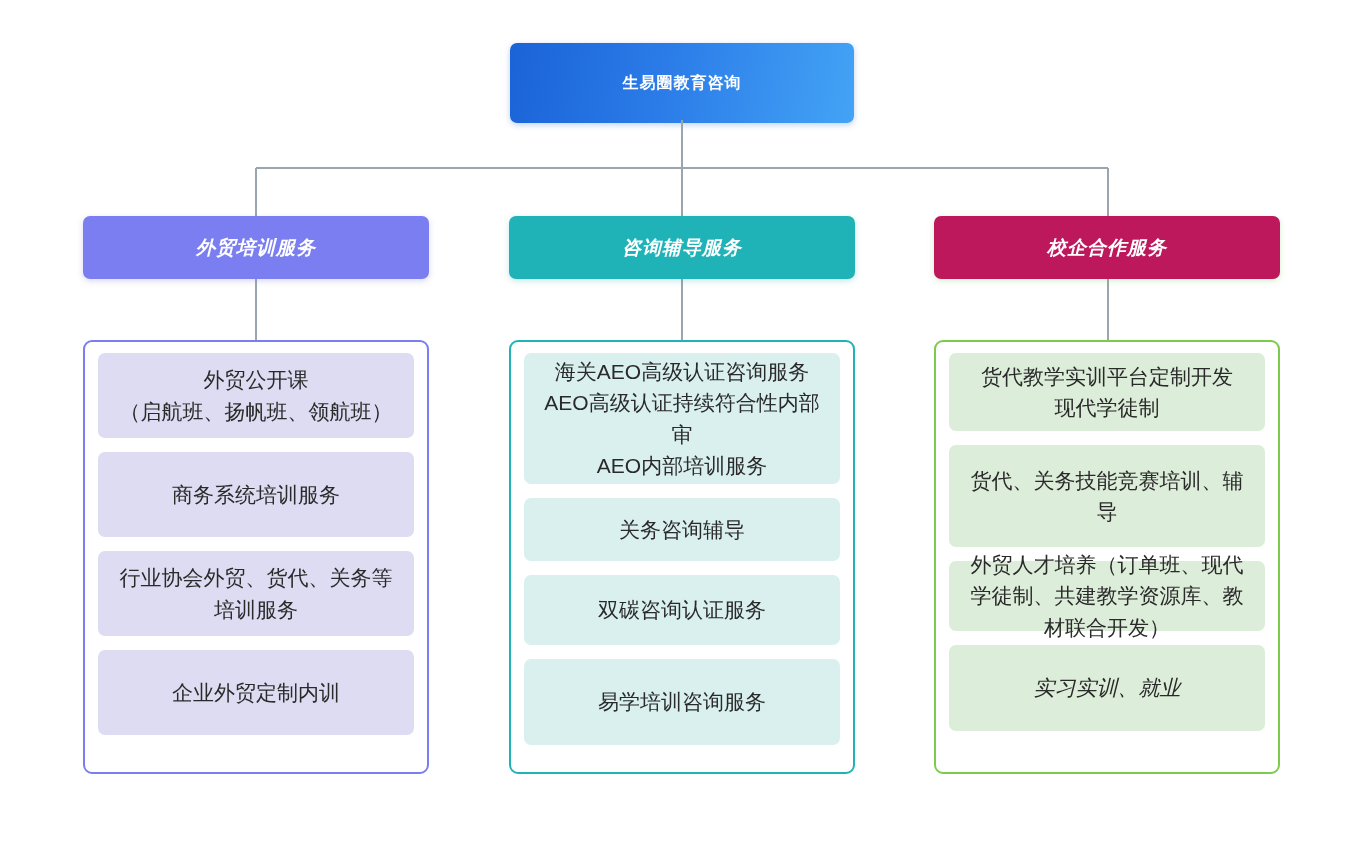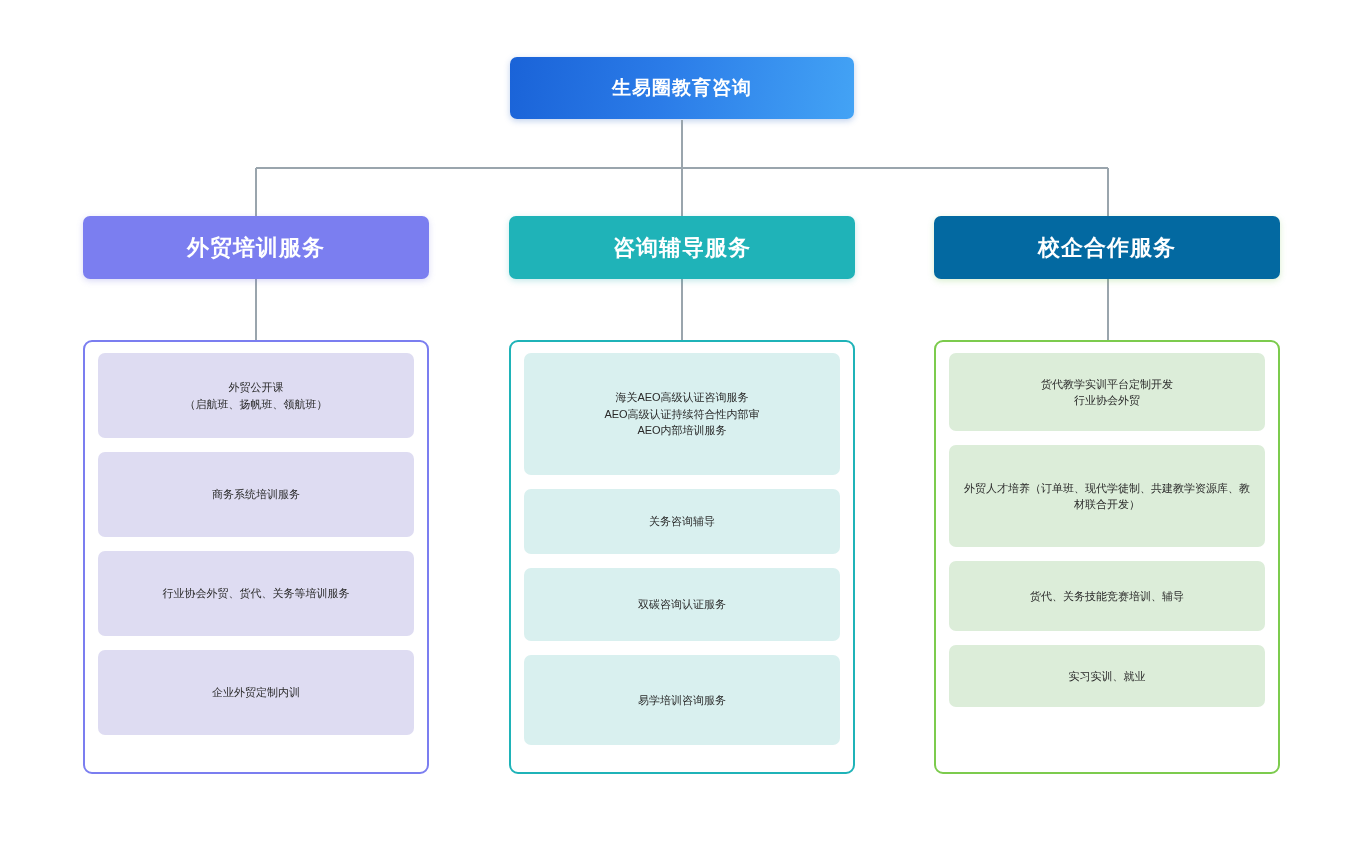--- a/index.html
+++ b/index.html
@@ -18,30 +18,30 @@
   #org-chart {
     position: relative;
     width: 1360px;
     height: 844px;
   }
 
   
   .root-node {
     position: absolute;
     left: 510px;
-    top: 57px;
+    top: 43px;
     width: 344px;
-    height: 62px;
+    height: 80px;
     border-radius: 7px;
     background: linear-gradient(100deg, #1a63d8 0%, #2b7ce8 45%, #43a3f5 100%);
     color: #ffffff;
     display: flex;
     align-items: center;
     justify-content: center;
-    font-size: 19px;
+    font-size: 16px;
     font-weight: bold;
     letter-spacing: 1px;
     box-shadow: 0 2px 6px rgba(30, 90, 190, 0.28);
     box-sizing: border-box;
   }
 
   
   .connectors {
     position: absolute;
     left: 0;
@@ -62,35 +62,36 @@
   .branch-3 { left: 934px; }
 
   .branch-header {
     width: 100%;
     height: 63px;
     border-radius: 7px;
     display: flex;
     align-items: center;
     justify-content: center;
     color: #ffffff;
-    font-size: 22px;
+    font-size: 19px;
     font-weight: bold;
     letter-spacing: 1px;
     box-sizing: border-box;
+    font-style: italic;
   }
   .branch-1 .branch-header {
     background: #7b7ef0;
     box-shadow: 0 2px 6px rgba(110, 110, 220, 0.26);
   }
   .branch-2 .branch-header {
     background: #1fb3b8;
     box-shadow: 0 2px 6px rgba(30, 170, 175, 0.26);
   }
   .branch-3 .branch-header {
-    background: #0369a1;
+    background: #be185d;
     box-shadow: 0 2px 6px rgba(110, 195, 70, 0.26);
   }
 
   .branch-box {
     position: absolute;
     top: 124px;
     left: 0;
     width: 346px;
     height: 434px;
     border-radius: 9px;
@@ -106,21 +107,21 @@
   .branch-2 .branch-box { border-color: #1fb3b8; }
   .branch-3 .branch-box { border-color: #7ccb4d; }
 
   .item-card {
     border-radius: 7px;
     display: flex;
     align-items: center;
     justify-content: center;
     text-align: center;
     color: #2a2a2a;
-    font-size: 11px;
+    font-size: 21px;
     line-height: 1.5;
     box-sizing: border-box;
     padding: 10px 12px;
     margin-bottom: 14px;
     white-space: pre-line;
   }
   .item-card:last-child { margin-bottom: 16px; }
 
   .branch-1 .item-card { background: #dedcf2; }
   .branch-2 .item-card { background: #d9f0ef; }
@@ -128,21 +129,21 @@
 
   
   .branch-1 .item-card { height: 85px; }
   .branch-2 .item-card:nth-child(1) { height: 131px; }
   .branch-2 .item-card:nth-child(2) { height: 69px; }
   .branch-2 .item-card:nth-child(3) { height: 78px; }
   .branch-2 .item-card:nth-child(4) { height: 96px; }
   .branch-3 .item-card:nth-child(1) { height: 78px; }
   .branch-3 .item-card:nth-child(2) { height: 102px; }
   .branch-3 .item-card:nth-child(3) { height: 70px; }
-  .branch-3 .item-card:nth-child(4) { height: 62px; }
+  .branch-3 .item-card:nth-child(4) { height: 86px; font-style: italic; }
 </style>
 </head>
 <body>
 
 <div id="org-chart">
 
   <div class="root-node">生易圈教育咨询</div>
 
   <svg class="connectors" viewBox="0 0 1360 844" width="1360" height="844">
 
@@ -179,20 +180,20 @@
       <div class="item-card">关务咨询辅导</div>
       <div class="item-card">双碳咨询认证服务</div>
       <div class="item-card">易学培训咨询服务</div>
     </div>
   </div>
 
   <div class="branch branch-3">
     <div class="branch-header">校企合作服务</div>
     <div class="branch-box">
       <div class="item-card">货代教学实训平台定制开发
-行业协会外贸</div>
+现代学徒制</div>
+      <div class="item-card">货代、关务技能竞赛培训、辅导</div>
       <div class="item-card">外贸人才培养（订单班、现代学徒制、共建教学资源库、教材联合开发）</div>
-      <div class="item-card">货代、关务技能竞赛培训、辅导</div>
       <div class="item-card">实习实训、就业</div>
     </div>
   </div>
 
 </div>
 
 </body></html>

